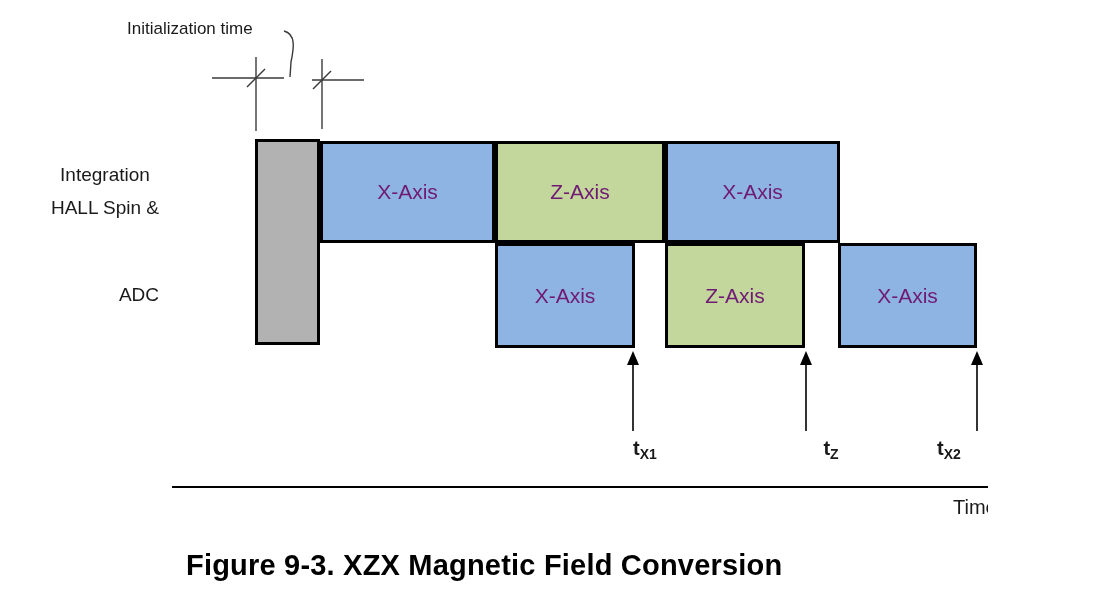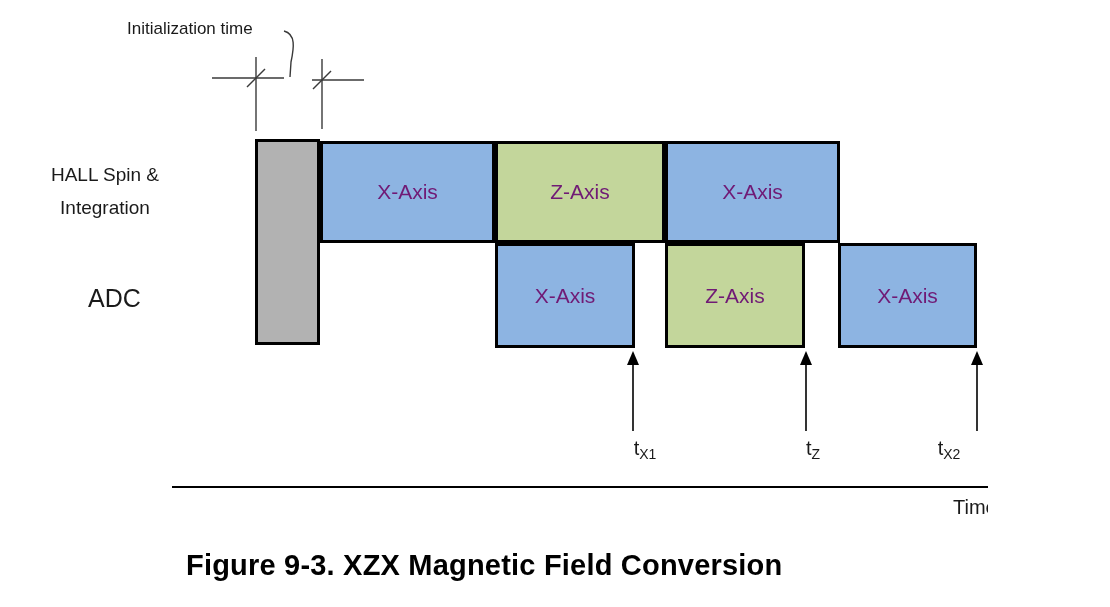--- a/index.html
+++ b/index.html
@@ -19,25 +19,26 @@
     display:flex;align-items:center;justify-content:center;
     font-size:21px;color:#701a75;
   }
   .c-gray{background:#b2b2b2;}
   .c-blue{background:#8db4e2;}
   .c-green{background:#c3d69b;}
   .c-orange{background:#ffc000;}
   .lbl{position:absolute;white-space:nowrap;}
   .init-lbl{left:127px;top:19px;font-size:17px;}
   .hall-lbl{left:22px;top:158px;width:166px;text-align:center;font-size:19px;line-height:33px;}
-  .adc-lbl{left:88px;top:284px;width:87px;text-align:left;font-size:25px;}
+  .adc-lbl{left:72px;top:284px;width:87px;text-align:right;font-size:19px;}
   .tstamp{
     position:absolute;top:437px;
     transform:translateX(-50%);
     font-size:20px;
+    font-weight:bold;
   }
   .tstamp sub{font-size:14px;vertical-align:-4px;}
   .time-lbl{left:953px;top:496px;width:70px;text-align:left;font-size:20px;}
   .caption{
     left:186px;top:549px;
     font-size:29px;font-weight:bold;color:#000000;
     letter-spacing:0.2px;
   }
 </style>
 </head>
@@ -68,22 +69,22 @@
 
     <g>
       <line x1="172" y1="487" x2="1002" y2="487" stroke="#000000" stroke-width="2"></line>
       <polygon points="1020,487 999,479 999,495" fill="#000000"></polygon>
     </g>
   </svg>
 
   <div class="lbl init-lbl">Initialization time</div>
 
   <div class="lbl hall-lbl">
+    <div>Integration</div>
     <div>HALL Spin &amp;</div>
-    <div>Integration</div>
   </div>
   <div class="lbl adc-lbl">ADC</div>
 
   <div class="block c-gray" style="left:255px;top:139px;width:65px;height:206px;"></div>
 
   <div class="block c-blue" style="left:320px;top:141px;width:175px;height:102px;">
     <span>X-Axis</span>
   </div>
   <div class="block c-green" style="left:495px;top:141px;width:170px;height:102px;">
     <span>Z-Axis</span>
@@ -98,21 +99,21 @@
   <div class="block c-green" style="left:665px;top:243px;width:140px;height:105px;">
     <span>Z-Axis</span>
   </div>
   <div class="block c-blue" style="left:838px;top:243px;width:139px;height:105px;">
     <span>X-Axis</span>
   </div>
 
   <div class="tstamp" style="left:645px;">
     <span>t</span><sub>X1</sub>
   </div>
-  <div class="tstamp" style="left:813px;">
+  <div class="tstamp" style="left:831px;">
     <span>t</span><sub>Z</sub>
   </div>
   <div class="tstamp" style="left:949px;">
     <span>t</span><sub>X2</sub>
   </div>
 
   <div class="lbl time-lbl">Time</div>
 
   <div class="lbl caption">Figure 9-3. XZX Magnetic Field Conversion</div>
 

